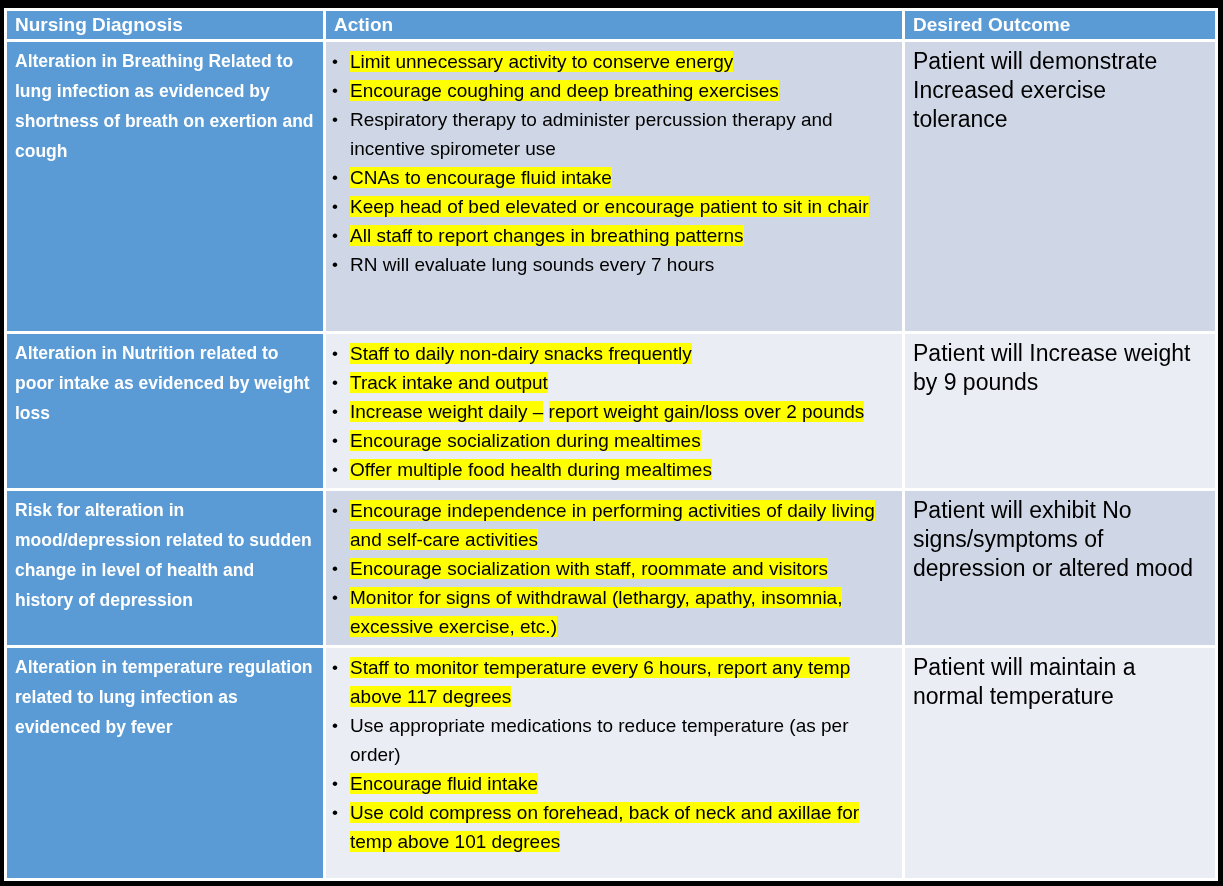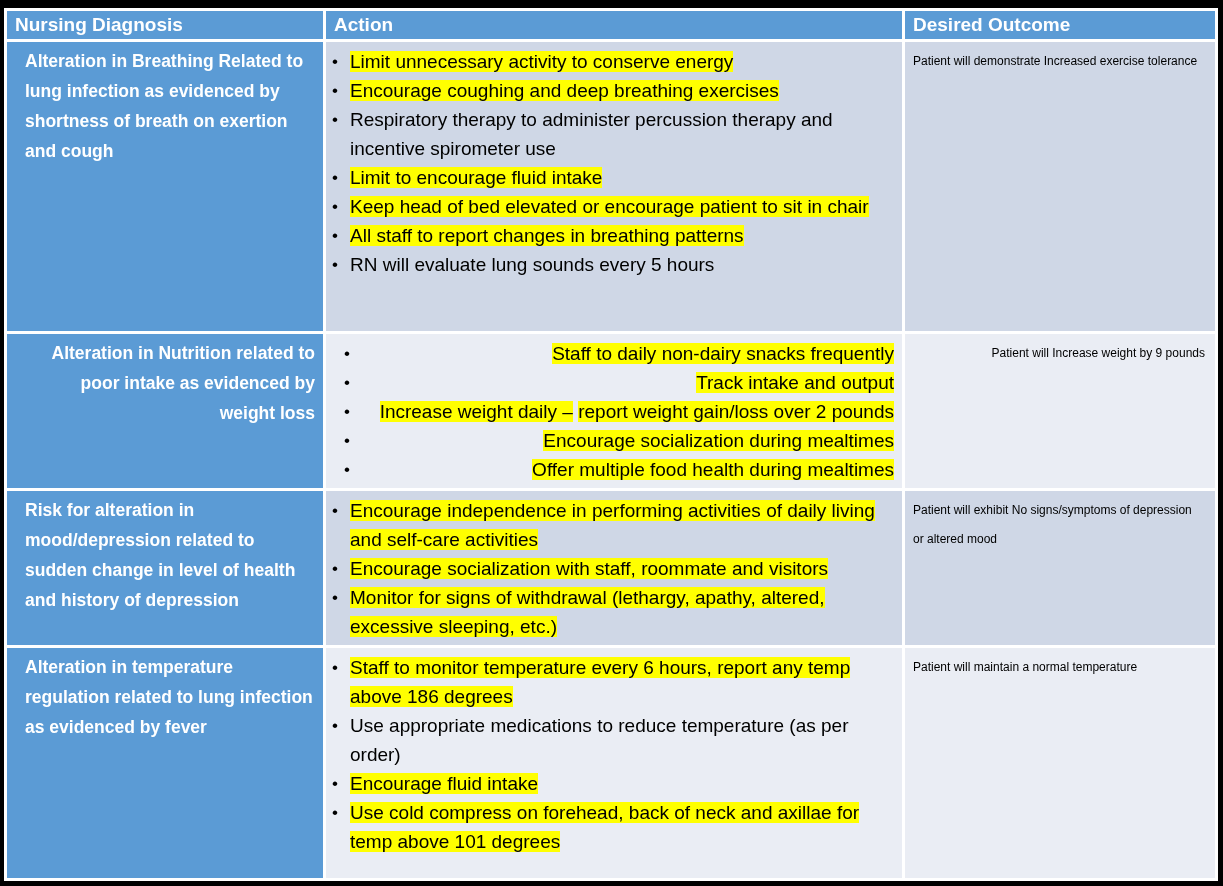--- a/index.html
+++ b/index.html
@@ -42,53 +42,53 @@
     white-space: nowrap;
     margin-left: 12px;
   }
 
   td.diagnosis-cell {
     background: var(--diagnosis-bg, #5B9BD5);
     color: var(--header-text, #fff);
     font-weight: bold;
     font-size: 17.5px;
     line-height: 30px;
-    padding: 4px 8px 4px 18px;
+    padding: 4px 8px 4px 8px;
   }
 
   tr.shade-a td.band { background: var(--row-dark, #CFD7E6); }
   tr.shade-b td.band { background: var(--row-light, #EAEDF4); }
 
   td.action-cell {
     color: var(--body-text, #000);
     font-size: 19px;
     line-height: 29px;
     padding: 5px 8px 4px 6px;
   }
   td.outcome-cell {
     color: var(--body-text, #000);
-    font-size: 12px;
+    font-size: 23px;
     line-height: 29px;
     padding: 5px 10px 4px 8px;
   }
 
   ul.action-list { list-style: none; }
   ul.action-list li { display: flex; align-items: flex-start; }
   .bullet {
     flex: 0 0 18px;
     width: 18px;
     font-size: 17px;
     line-height: 29px;
     color: var(--body-text, #000);
   }
   .txt { flex: 1 1 auto; }
   .hl { background: var(--hl, #FFFF00); }
 
   tr.r0 td { height: 289px; }
-  tr.r1 td { height: 136px; text-align: right; }
+  tr.r1 td { height: 136px; }
   tr.r2 td { height: 140px; margin-left: 9px; }
 </style>
 </head>
 <body>
 
 <div class="frame" style="--header-bg: #5B9BD5; --diagnosis-bg: #5B9BD5; --row-dark: #CFD7E6; --row-light: #EAEDF4; --hl: #FFFF00; --grid: #FFFFFF; --frame: #000000; --header-text: #FFFFFF; --body-text: #000000;">
   <table class="care-plan">
     <colgroup>
       <col class="c-diagnosis">
       <col class="c-action">
@@ -114,33 +114,33 @@
               <li>
                 <span class="bullet">•</span>
                 <span class="txt"><span class="hl">Encourage coughing and deep breathing exercises</span></span>
               </li>
               <li>
                 <span class="bullet">•</span>
                 <span class="txt"><span>Respiratory therapy to administer percussion therapy and incentive spirometer use</span></span>
               </li>
               <li>
                 <span class="bullet">•</span>
-                <span class="txt"><span class="hl">Limit to encourage fluid intake</span></span>
+                <span class="txt"><span class="hl">CNAs to encourage fluid intake</span></span>
               </li>
               <li>
                 <span class="bullet">•</span>
                 <span class="txt"><span class="hl">Keep head of bed elevated or encourage patient to sit in chair</span></span>
               </li>
               <li>
                 <span class="bullet">•</span>
                 <span class="txt"><span class="hl">All staff to report changes in breathing patterns</span></span>
               </li>
               <li>
                 <span class="bullet">•</span>
-                <span class="txt"><span>RN will evaluate lung sounds every 5 hours</span></span>
+                <span class="txt"><span>RN will evaluate lung sounds every 7 hours</span></span>
               </li>
             </ul>
           </td>
           <td class="outcome-cell band">Patient will demonstrate Increased exercise tolerance</td>
         </tr>
         <tr class="shade-b r1">
           <td class="diagnosis-cell">Alteration in Nutrition related to poor intake as evidenced by weight loss</td>
           <td class="action-cell band">
             <ul class="action-list">
               <li>
@@ -174,33 +174,33 @@
               <li>
                 <span class="bullet">•</span>
                 <span class="txt"><span class="hl">Encourage independence in performing activities of daily living and self-care activities</span></span>
               </li>
               <li>
                 <span class="bullet">•</span>
                 <span class="txt"><span class="hl">Encourage socialization with staff, roommate and visitors</span></span>
               </li>
               <li>
                 <span class="bullet">•</span>
-                <span class="txt"><span class="hl">Monitor for signs of withdrawal (lethargy, apathy, altered, excessive sleeping, etc.)</span></span>
+                <span class="txt"><span class="hl">Monitor for signs of withdrawal (lethargy, apathy, insomnia, excessive exercise, etc.)</span></span>
               </li>
             </ul>
           </td>
           <td class="outcome-cell band">Patient will exhibit No signs/symptoms of depression or altered mood</td>
         </tr>
         <tr class="shade-b r3">
           <td class="diagnosis-cell">Alteration in temperature regulation related to lung infection as evidenced by fever</td>
           <td class="action-cell band">
             <ul class="action-list">
               <li>
                 <span class="bullet">•</span>
-                <span class="txt"><span class="hl">Staff to monitor temperature every 6 hours, report any temp above 186 degrees</span></span>
+                <span class="txt"><span class="hl">Staff to monitor temperature every 6 hours, report any temp above 117 degrees</span></span>
               </li>
               <li>
                 <span class="bullet">•</span>
                 <span class="txt"><span>Use appropriate medications to reduce temperature (as per order)</span></span>
               </li>
               <li>
                 <span class="bullet">•</span>
                 <span class="txt"><span class="hl">Encourage fluid intake</span></span>
               </li>
               <li>

